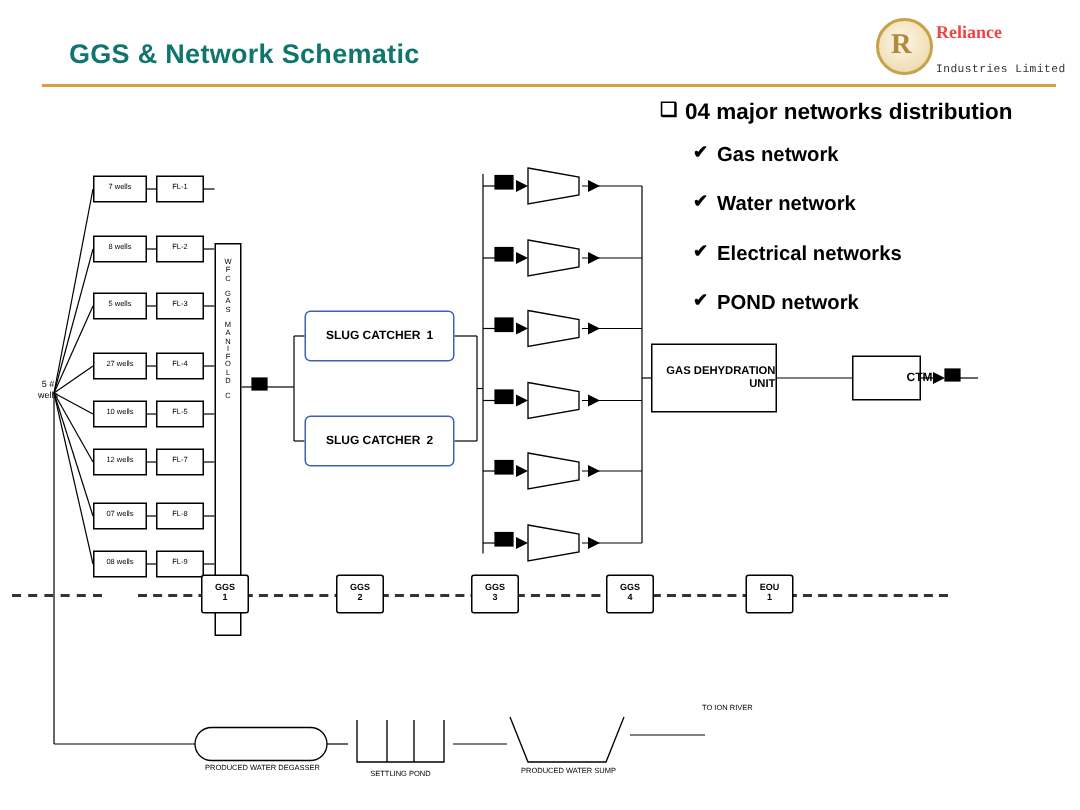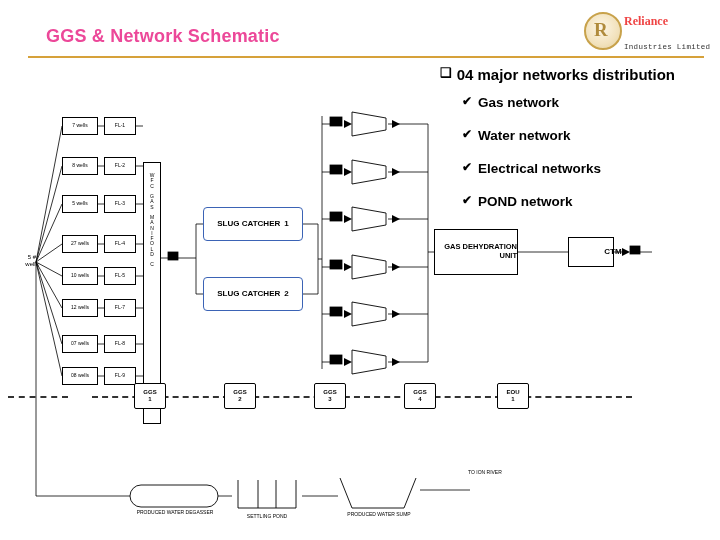--- a/index.html
+++ b/index.html
@@ -8,21 +8,21 @@
     background:#ffffff;
     font-family:"Liberation Sans", sans-serif;
     color:#000;
     position:relative;
     overflow:hidden;
   }
   
   #header-title{
     position:absolute;left:46px;top:26px;
     font-size:18px;font-weight:bold;letter-spacing:.2px;
-    color:#ec4899;
+    color:#0f766e;
   }
   #header-rule{
     position:absolute;left:28px;top:56px;width:676px;height:2px;
     background:#d6a13a;
   }
   #brand{
     position:absolute;left:584px;top:12px;width:128px;height:38px;
   }
   #brand-logo{
     position:absolute;left:0;top:0;width:34px;height:34px;border-radius:50%;

